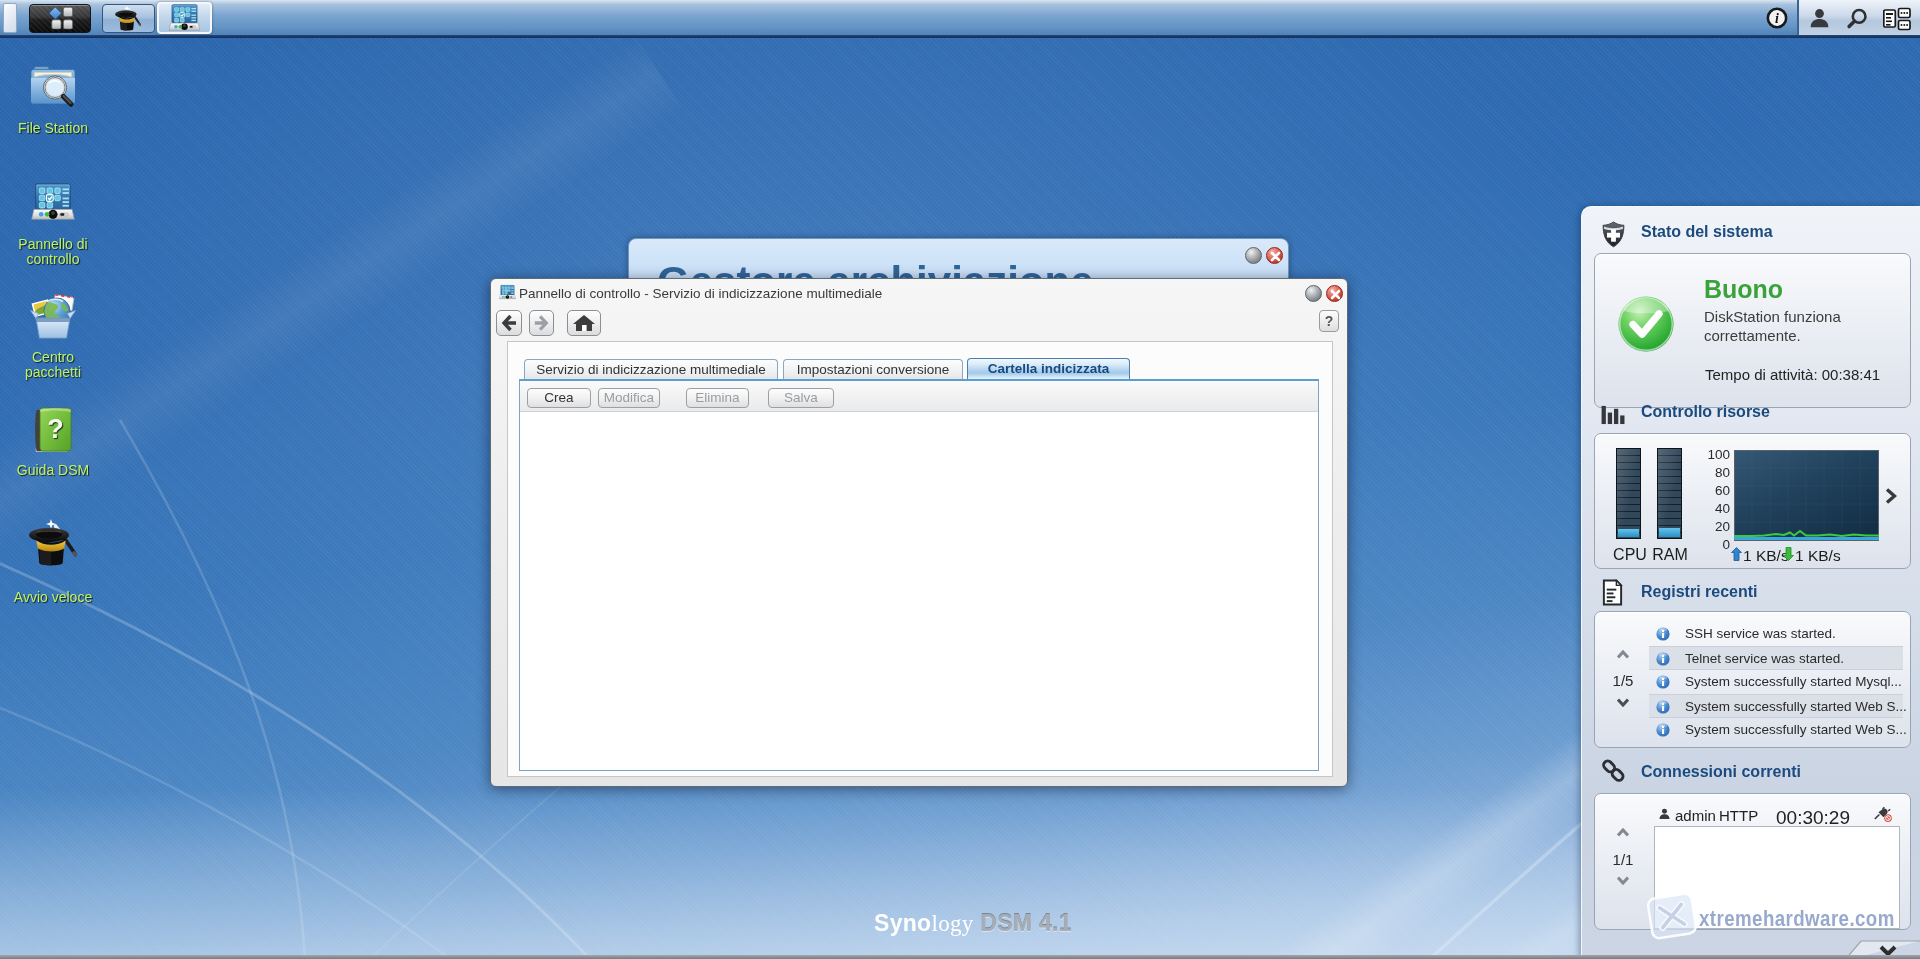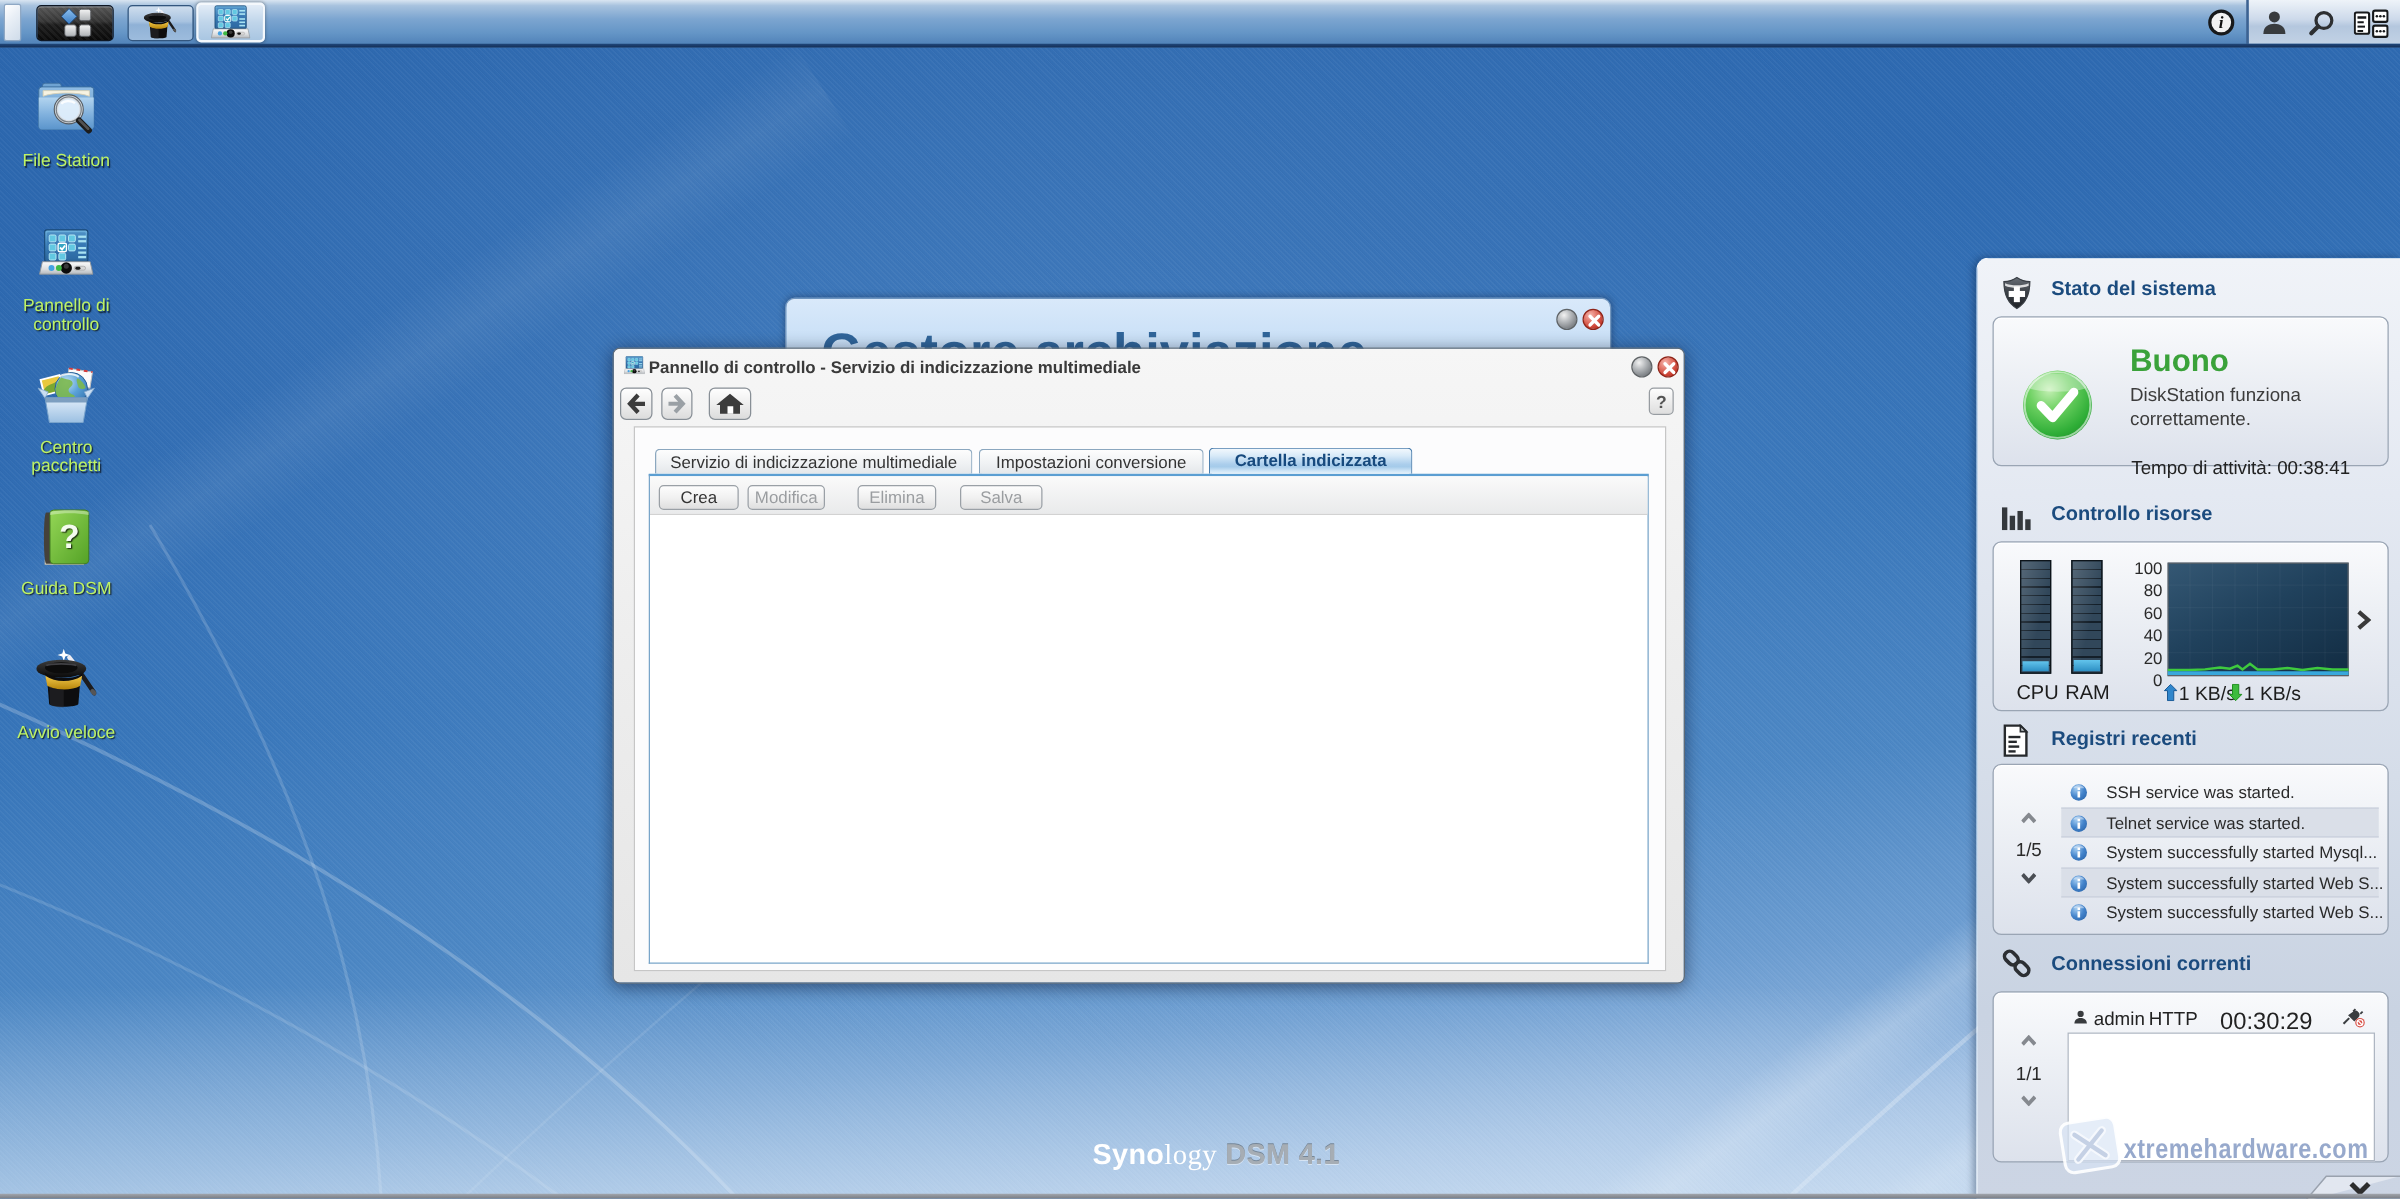--- a/index.html
+++ b/index.html
@@ -39,21 +39,21 @@
 .dicon svg{margin:0 auto}
 
 #backwin{position:absolute;left:628px;top:238px;width:661px;height:120px;border-radius:8px 8px 0 0;
 background:linear-gradient(to bottom,#d9e9fa 0%,#c6def6 35%,#bcd8f3 100%);border:1px solid #7396bd;box-shadow:0 0 6px rgba(0,0,20,.35)}
 #backwin .btitle{position:absolute;left:28px;top:22px;font-size:42px;line-height:42px;font-weight:bold;color:#30659a;letter-spacing:0px}
 .sphere{position:absolute;width:17px;height:17px;border-radius:50%;}
 .sphere.gray{background:radial-gradient(circle at 35% 28%,#f2f2f2 0%,#b9bcbf 35%,#85898d 70%,#6a6e72 100%);border:1px solid #5f6366}
 .sphere.red{background:radial-gradient(circle at 35% 28%,#f6b8b0 0%,#e2766a 35%,#c93f31 70%,#b03023 100%);border:1px solid #8e2418}
 #frontwin{position:absolute;left:490px;top:278px;width:858px;height:509px;border-radius:6px;
 background:linear-gradient(to bottom,#f6f6f6 0%,#ededed 50%,#e6e6e6 100%);border:1px solid #5f6b77;box-shadow:0 2px 14px rgba(0,0,20,.45)}
-#frontwin .wtitle{position:absolute;left:28px;top:7px;font-size:13.5px;font-weight:bold;color:#3a3a3a}
+#frontwin .wtitle{position:absolute;left:28px;top:7px;font-size:13.5px;font-weight:normal;color:#3a3a3a}
 .toolbtn{position:absolute;top:31px;height:26px;border:1px solid #888f96;border-radius:5px;
 background:linear-gradient(to bottom,#fefefe 0%,#f0f0f0 45%,#dcdcdc 100%)}
 #helpbtn{position:absolute;right:8px;top:31px;width:20px;height:22px;border:1px solid #979ca1;border-radius:4px;
 background:linear-gradient(to bottom,#fdfdfd,#dedede);color:#555;font-size:14px;font-weight:bold;text-align:center;line-height:20px}
 #content{position:absolute;left:16px;top:62px;width:826px;height:436px;background:#fcfcfd;border:1px solid #c6c6c6}
 .tab{position:absolute;top:-20px;height:20px;border:1px solid #8ba7bf;border-bottom:0;border-radius:4px 4px 0 0;
 background:linear-gradient(to bottom,#fdfdfd 0%,#f0f2f4 55%,#e4e7ea 100%);font-size:13.5px;color:#333;text-align:center;line-height:19px}
 .tab.active{background:linear-gradient(to bottom,#f2f8fd 0%,#d8eaf8 28%,#abceec 62%,#a5cbea 72%,#cde4f6 88%,#e6f2fb 100%);border-color:#4c7fae;
 color:#174a7e;font-weight:bold;height:21px;z-index:3}
 #tabpanel{position:absolute;left:28px;top:100px;width:800px;height:392px;border:1px solid #79a5c9;border-top:2px solid #5b9ed2;background:#fff}
@@ -443,29 +443,29 @@
 <div class="dicon" style="left:0;top:407px">
     <svg width="44" height="48" viewBox="0 0 44 48">
       <use href="#book"></use>
     </svg>
     <div style="margin-top:8px">Guida DSM</div>
   </div>
 <div class="dicon" style="left:0;top:518px">
     <svg width="48" height="50" viewBox="0 0 48 50">
       <use href="#hat"></use>
     </svg>
-    <div style="margin-top:10px">Avvio veloce</div>
+    <div style="margin-top:22px">Avvio veloce</div>
   </div>
 
 <div id="rpanel">
   <svg class="rico" style="top:14px" width="25" height="27" viewBox="0 0 26 28">
       <use href="#shield"></use>
     </svg>
   <div class="rhead" style="top:16px">Stato del sistema</div>
-  <div class="rcard" style="top:46px;height:120px">
+  <div class="rcard" style="top:46px;height:155px">
     <svg style="position:absolute;left:22px;top:41px" width="58" height="58" viewBox="0 0 60 60">
         <use href="#gcheck"></use>
       </svg>
     <div style="position:absolute;left:109px;top:21px;font-size:25px;font-weight:bold;color:#3aa23a">Buono</div>
     <div style="position:absolute;left:109px;top:53px;font-size:15px;color:#3c3c3c;line-height:19px">DiskStation funziona<br>correttamente.</div>
     <div style="position:absolute;left:110px;top:112px;font-size:15px;color:#222">Tempo di attività: 00:38:41</div>
   </div>
   <svg class="rico" style="top:197px" width="25" height="21" viewBox="0 0 26 22">
       <use href="#chart"></use>
     </svg>

